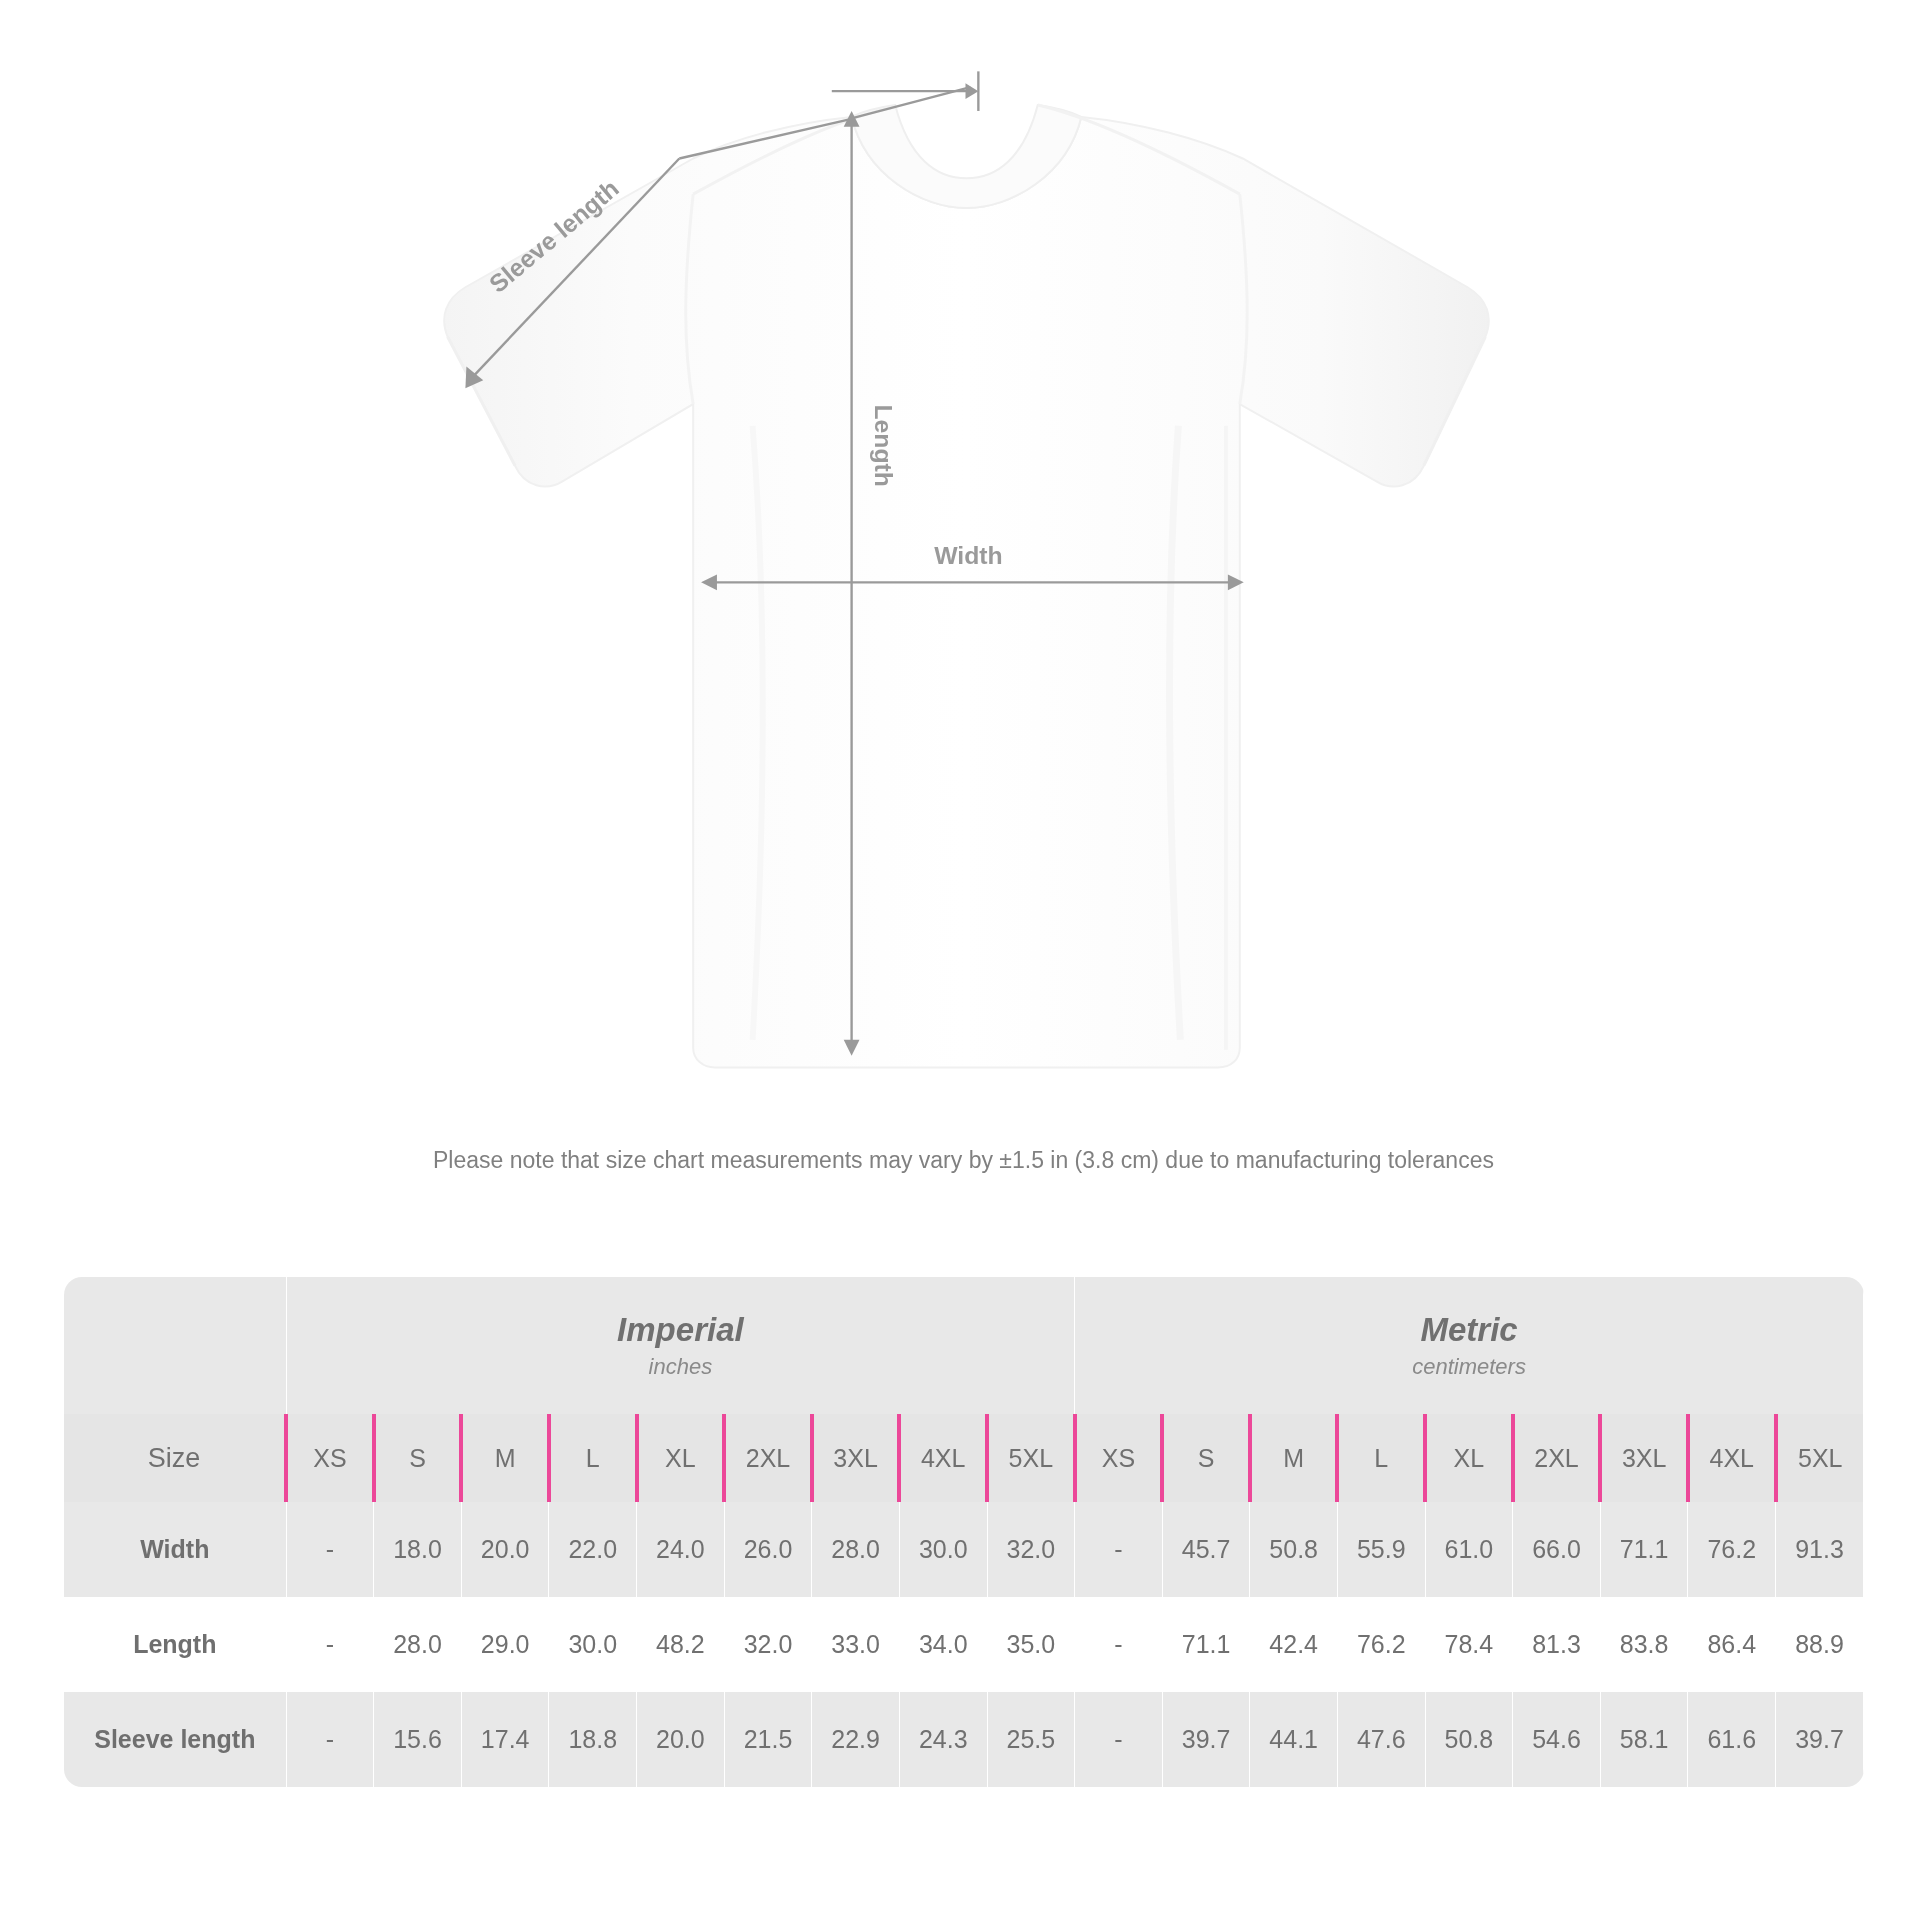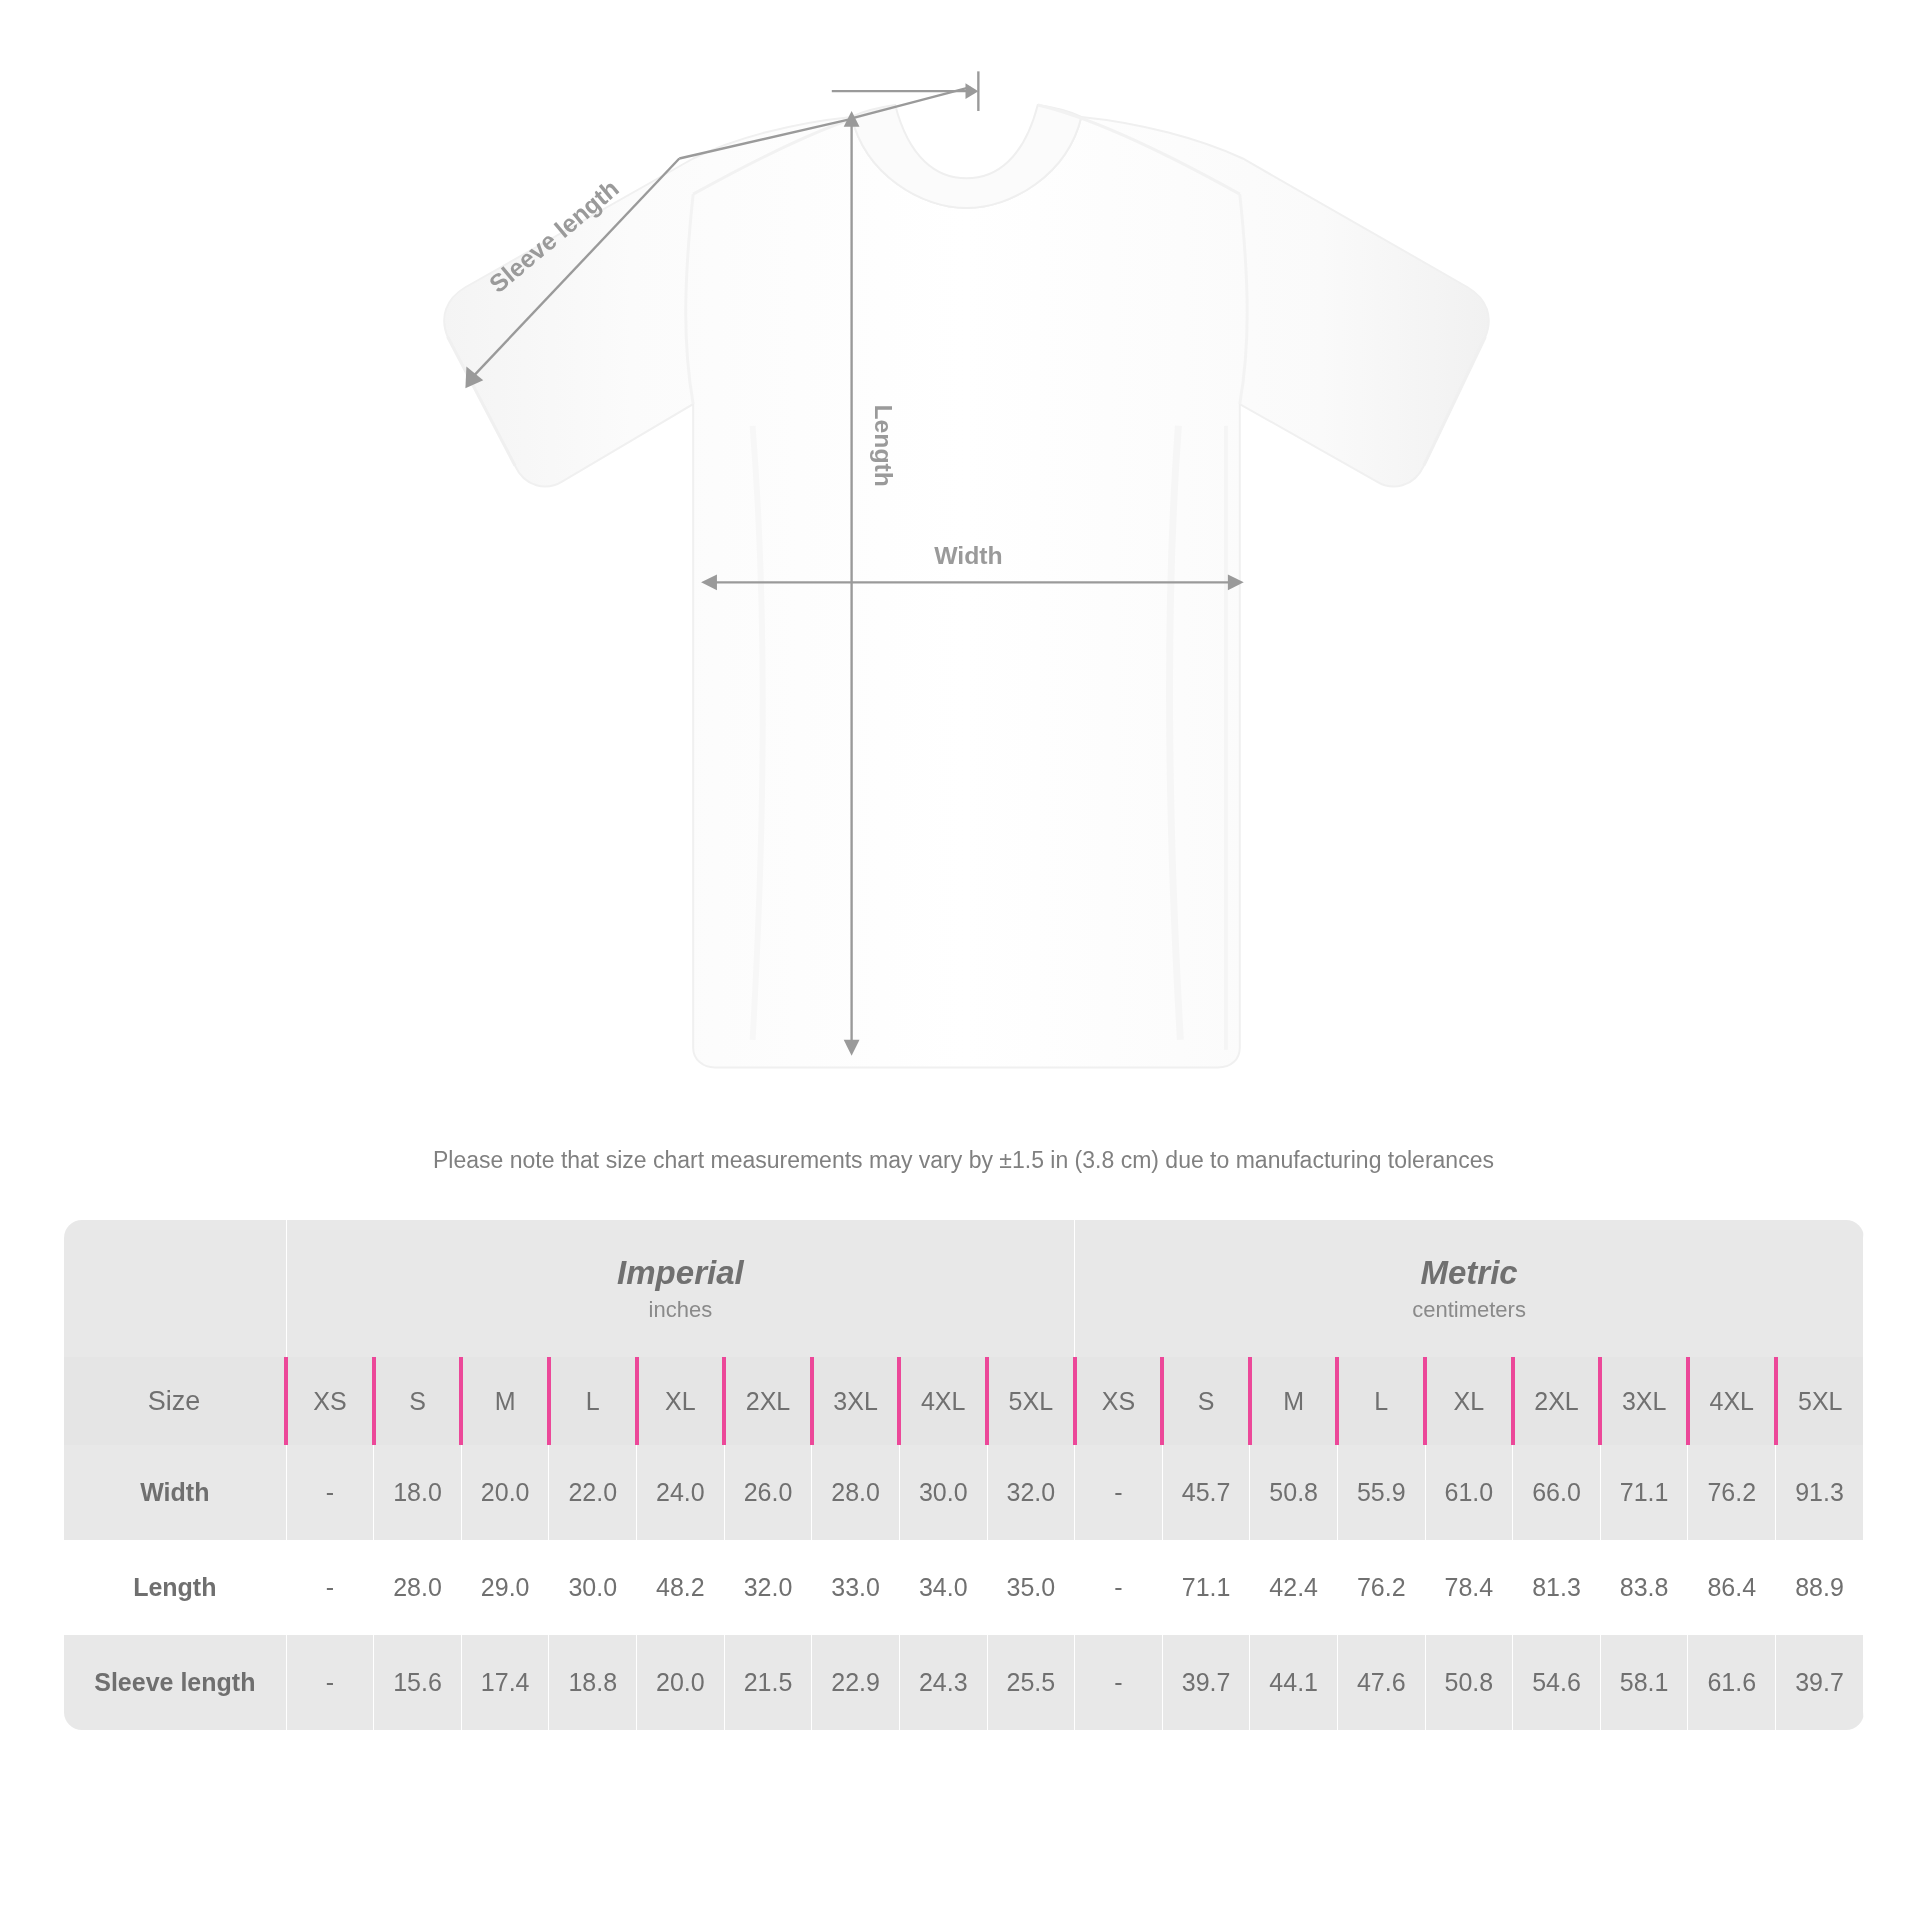--- a/index.html
+++ b/index.html
@@ -39,21 +39,21 @@
   }
   .chart-note {
     margin-top: 18px;
     font-size: 23px;
     color: #808080;
   }
 
   
   .table-wrap {
     position: absolute;
-    left: 64px; top: 1220px;
+    left: 64px; top: 1277px;
     width: 1800px;
     border-radius: 18px;
     overflow: hidden;
     background: #ffffff;
   }
   table.size-table {
     border-collapse: collapse;
     width: 1800px;
     table-layout: fixed;
   }
@@ -74,20 +74,21 @@
   }
   .unit-name {
     font-size: 33px;
     font-style: italic;
     font-weight: bold;
     color: #707070;
     line-height: 1.15;
   }
   .unit-sub {
     font-size: 22px;
+    font-style: italic;
     color: #8a8a8a;
     margin-top: 6px;
   }
   .spacer-col { background: #e8e8e8; }
 
   
   .size-row td {
     background: #e5e5e5;
     height: 88px;
     font-weight: bold;

